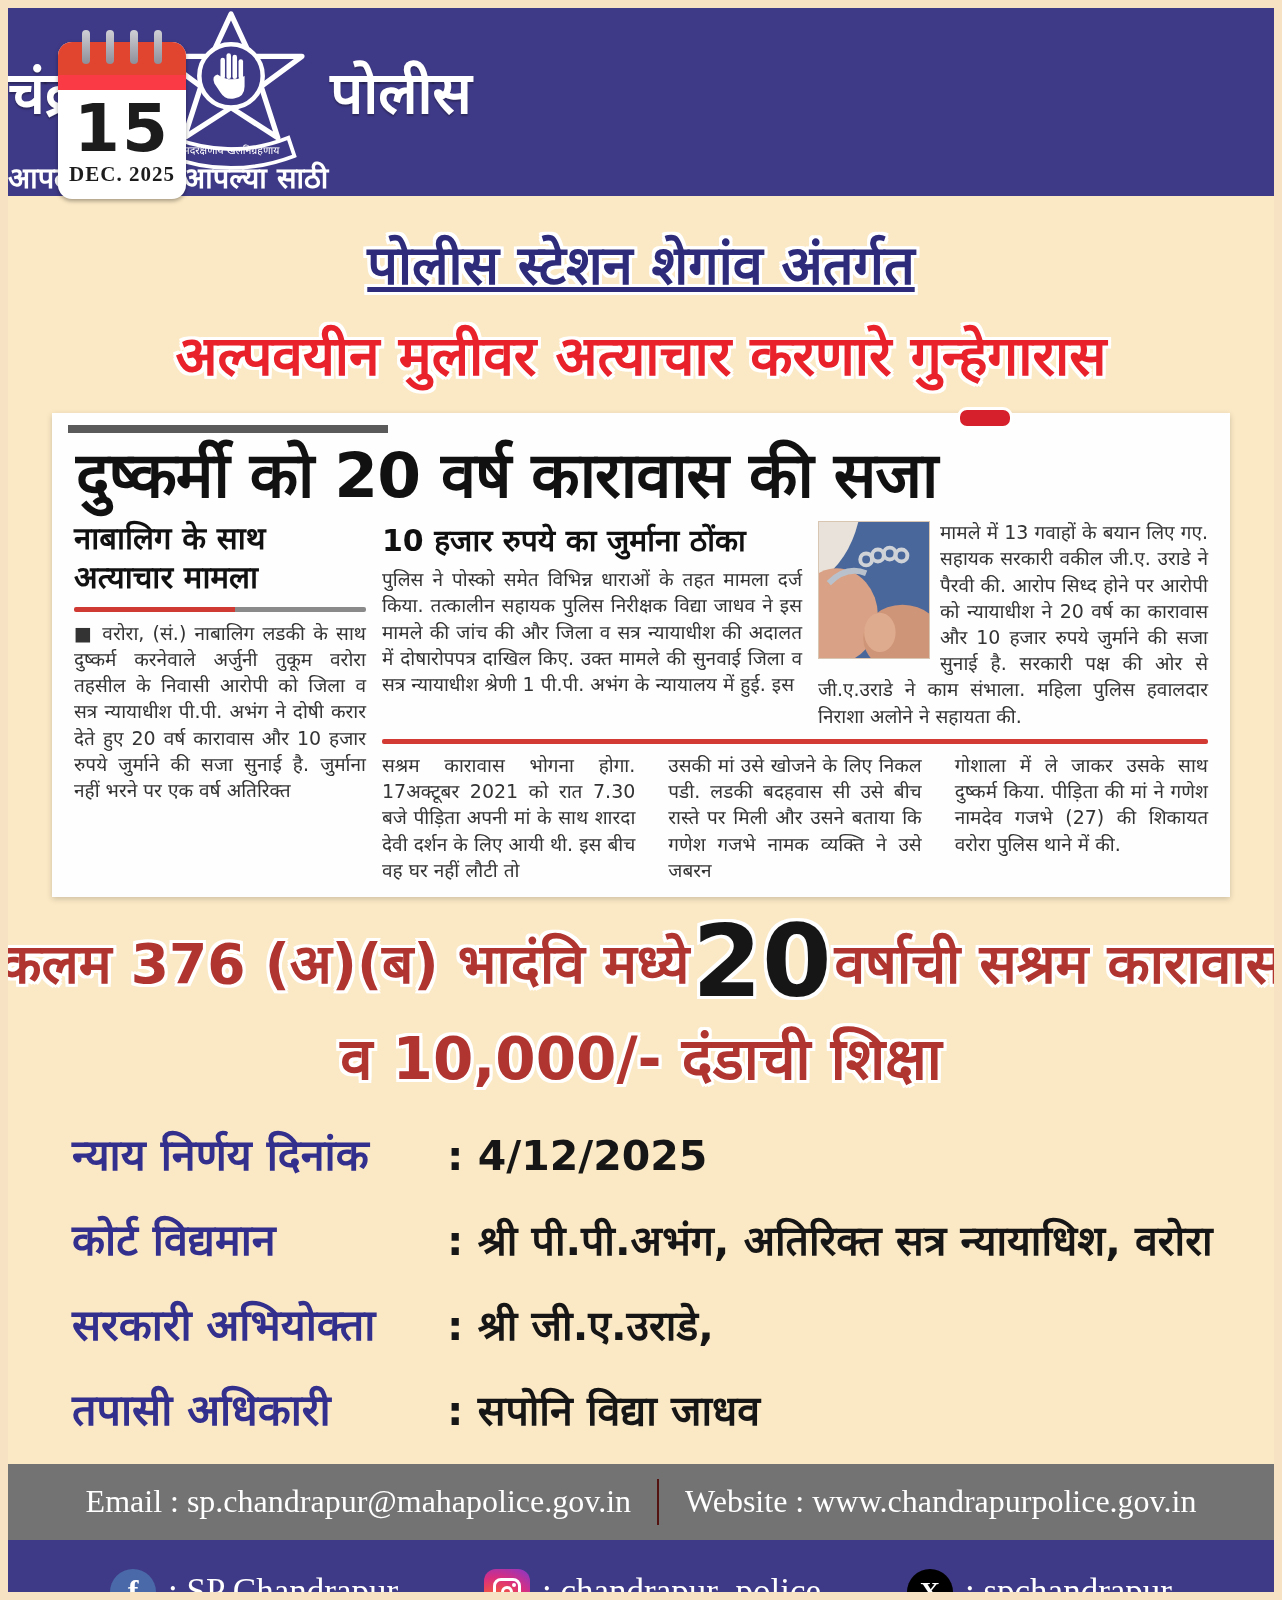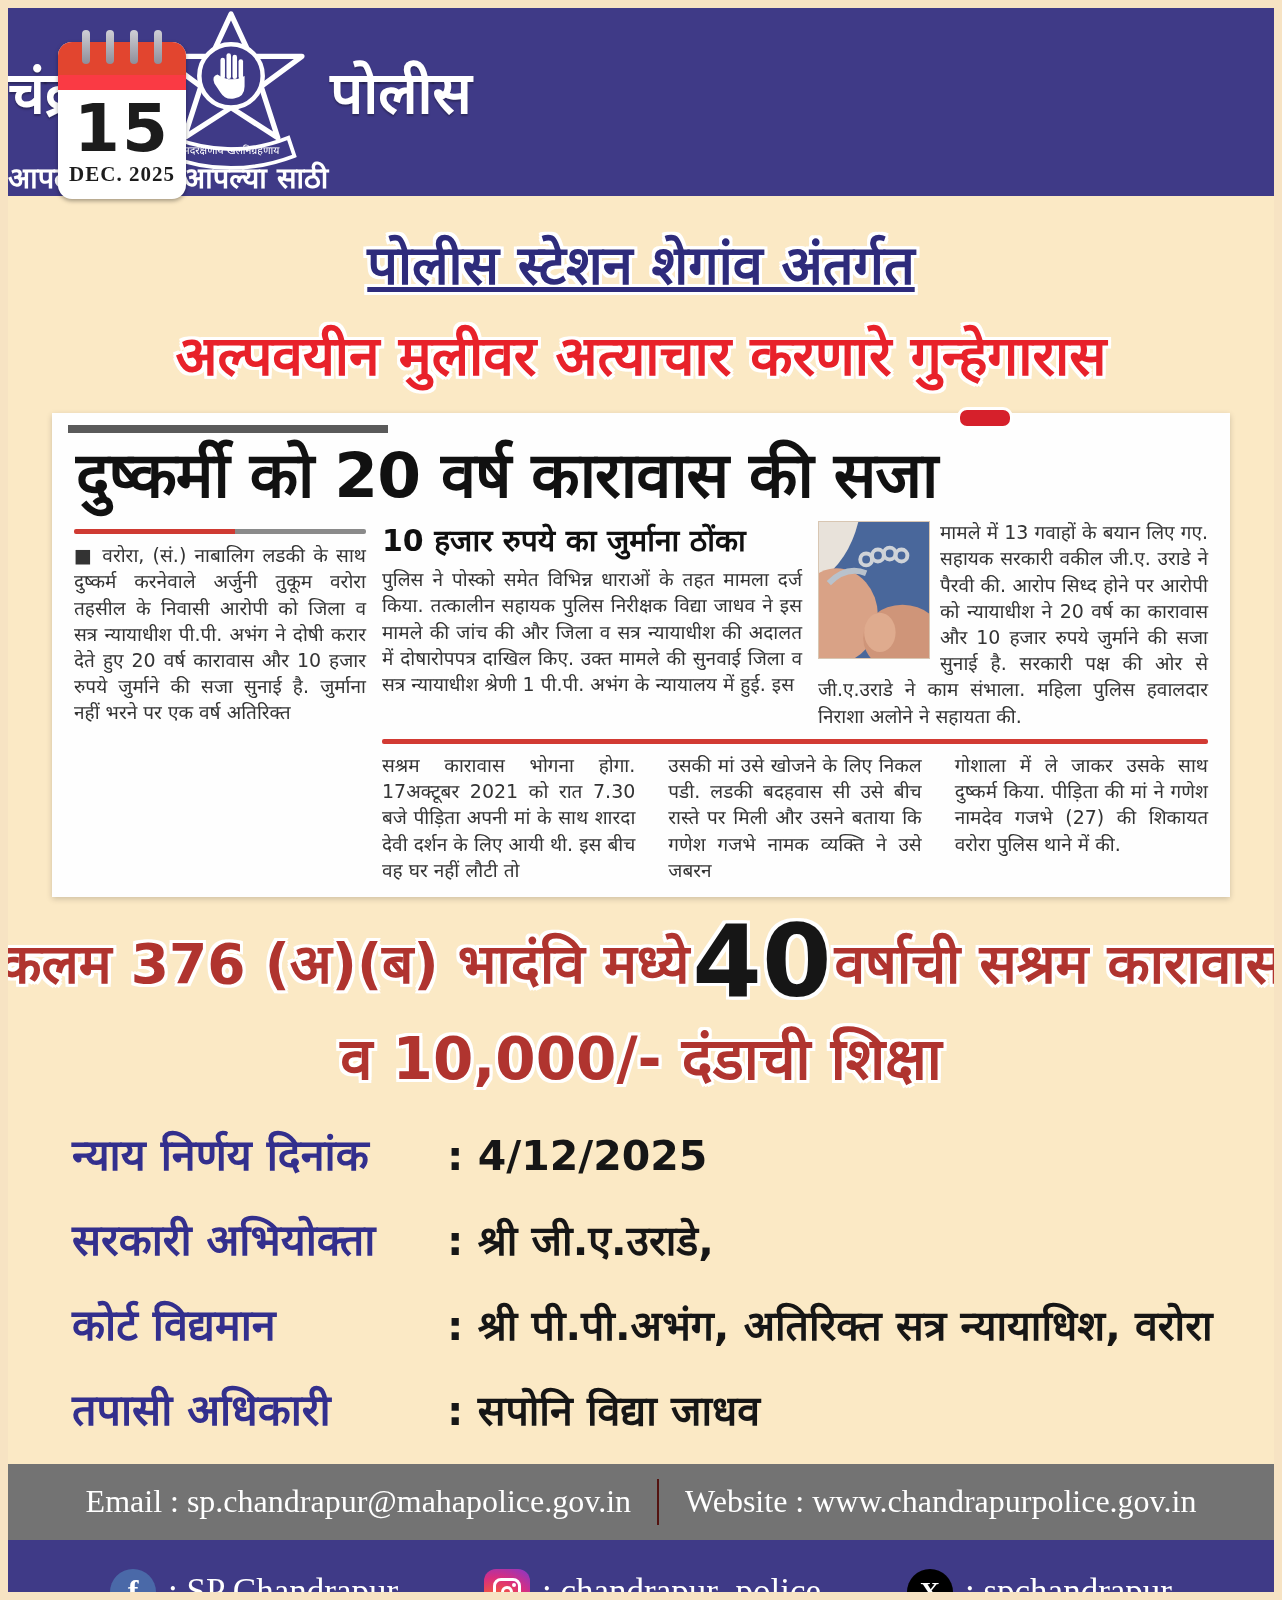--- a/index.html
+++ b/index.html
@@ -147,20 +147,21 @@
   <div class="head1 outlined">पोलीस स्टेशन शेगांव अंतर्गत</div>
   <div class="head2 outlined">अल्पवयीन मुलीवर अत्याचार करणारे गुन्हेगारास</div>
 
   <div class="clipping">
     <div class="clip-graybar"></div>
     <div class="clip-redpill"></div>
     <div class="clip-headline">दुष्कर्मी को 20 वर्ष कारावास की सजा</div>
 
     <div class="clip-cols">
       <div class="clip-left">
+        <div class="clip-subhead-left">नाबालिग के साथ अत्याचार मामला</div>
         <div class="clip-divider"></div>
         <div class="clip-body">■ वरोरा, (सं.) नाबालिग लडकी के साथ दुष्कर्म करनेवाले अर्जुनी तुकूम वरोरा तहसील के निवासी आरोपी को जिला व सत्र न्यायाधीश पी.पी. अभंग ने दोषी करार देते हुए 20 वर्ष कारावास और 10 हजार रुपये जुर्माने की सजा सुनाई है. जुर्माना नहीं भरने पर एक वर्ष अतिरिक्त</div>
       </div>
 
       <div class="clip-right-area">
         <div class="clip-toprow">
           <div class="clip-mid">
             <div class="clip-subhead-mid">10 हजार रुपये का जुर्माना ठोंका</div>
             <div class="clip-body">पुलिस ने पोस्को समेत विभिन्न धाराओं के तहत मामला दर्ज किया. तत्कालीन सहायक पुलिस निरीक्षक विद्या जाधव ने इस मामले की जांच की और जिला व सत्र न्यायाधीश की अदालत में दोषारोपपत्र दाखिल किए. उक्त मामले की सुनवाई जिला व सत्र न्यायाधीश श्रेणी 1 पी.पी. अभंग के न्यायालय में हुई. इस</div>
           </div>
@@ -188,38 +189,38 @@
           <div class="clip-bcol clip-body">उसकी मां उसे खोजने के लिए निकल पडी. लडकी बदहवास सी उसे बीच रास्ते पर मिली और उसने बताया कि गणेश गजभे नामक व्यक्ति ने उसे जबरन</div>
           <div class="clip-bcol clip-body">गोशाला में ले जाकर उसके साथ दुष्कर्म किया. पीड़िता की मां ने गणेश नामदेव गजभे (27) की शिकायत वरोरा पुलिस थाने में की.</div>
         </div>
       </div>
     </div>
   </div>
 
   <div class="statement">
     <div class="statement-line1">
       <span class="outlined">कलम 376 (अ)(ब) भादंवि मध्ये</span>
-      <span class="statement-years outlined">40</span>
+      <span class="statement-years outlined">20</span>
       <span class="outlined">वर्षाची सश्रम कारावास</span>
     </div>
     <div class="statement-line2 outlined">व 10,000/- दंडाची शिक्षा</div>
   </div>
 
   <div class="details">
     <div class="detail-row">
       <div class="detail-label">न्याय निर्णय दिनांक</div>
       <div class="detail-value">: 4/12/2025</div>
     </div>
     <div class="detail-row">
+      <div class="detail-label">कोर्ट विद्यमान</div>
+      <div class="detail-value">: श्री पी.पी.अभंग, अतिरिक्त सत्र न्यायाधिश, वरोरा</div>
+    </div>
+    <div class="detail-row">
       <div class="detail-label">सरकारी अभियोक्ता</div>
       <div class="detail-value">: श्री जी.ए.उराडे,</div>
-    </div>
-    <div class="detail-row">
-      <div class="detail-label">कोर्ट विद्यमान</div>
-      <div class="detail-value">: श्री पी.पी.अभंग, अतिरिक्त सत्र न्यायाधिश, वरोरा</div>
     </div>
     <div class="detail-row">
       <div class="detail-label">तपासी अधिकारी</div>
       <div class="detail-value">: सपोनि विद्या जाधव</div>
     </div>
   </div>
 
   <div class="contact-bar">
     <span>Email : sp.chandrapur@mahapolice.gov.in</span>
     <span class="contact-divider"></span>

